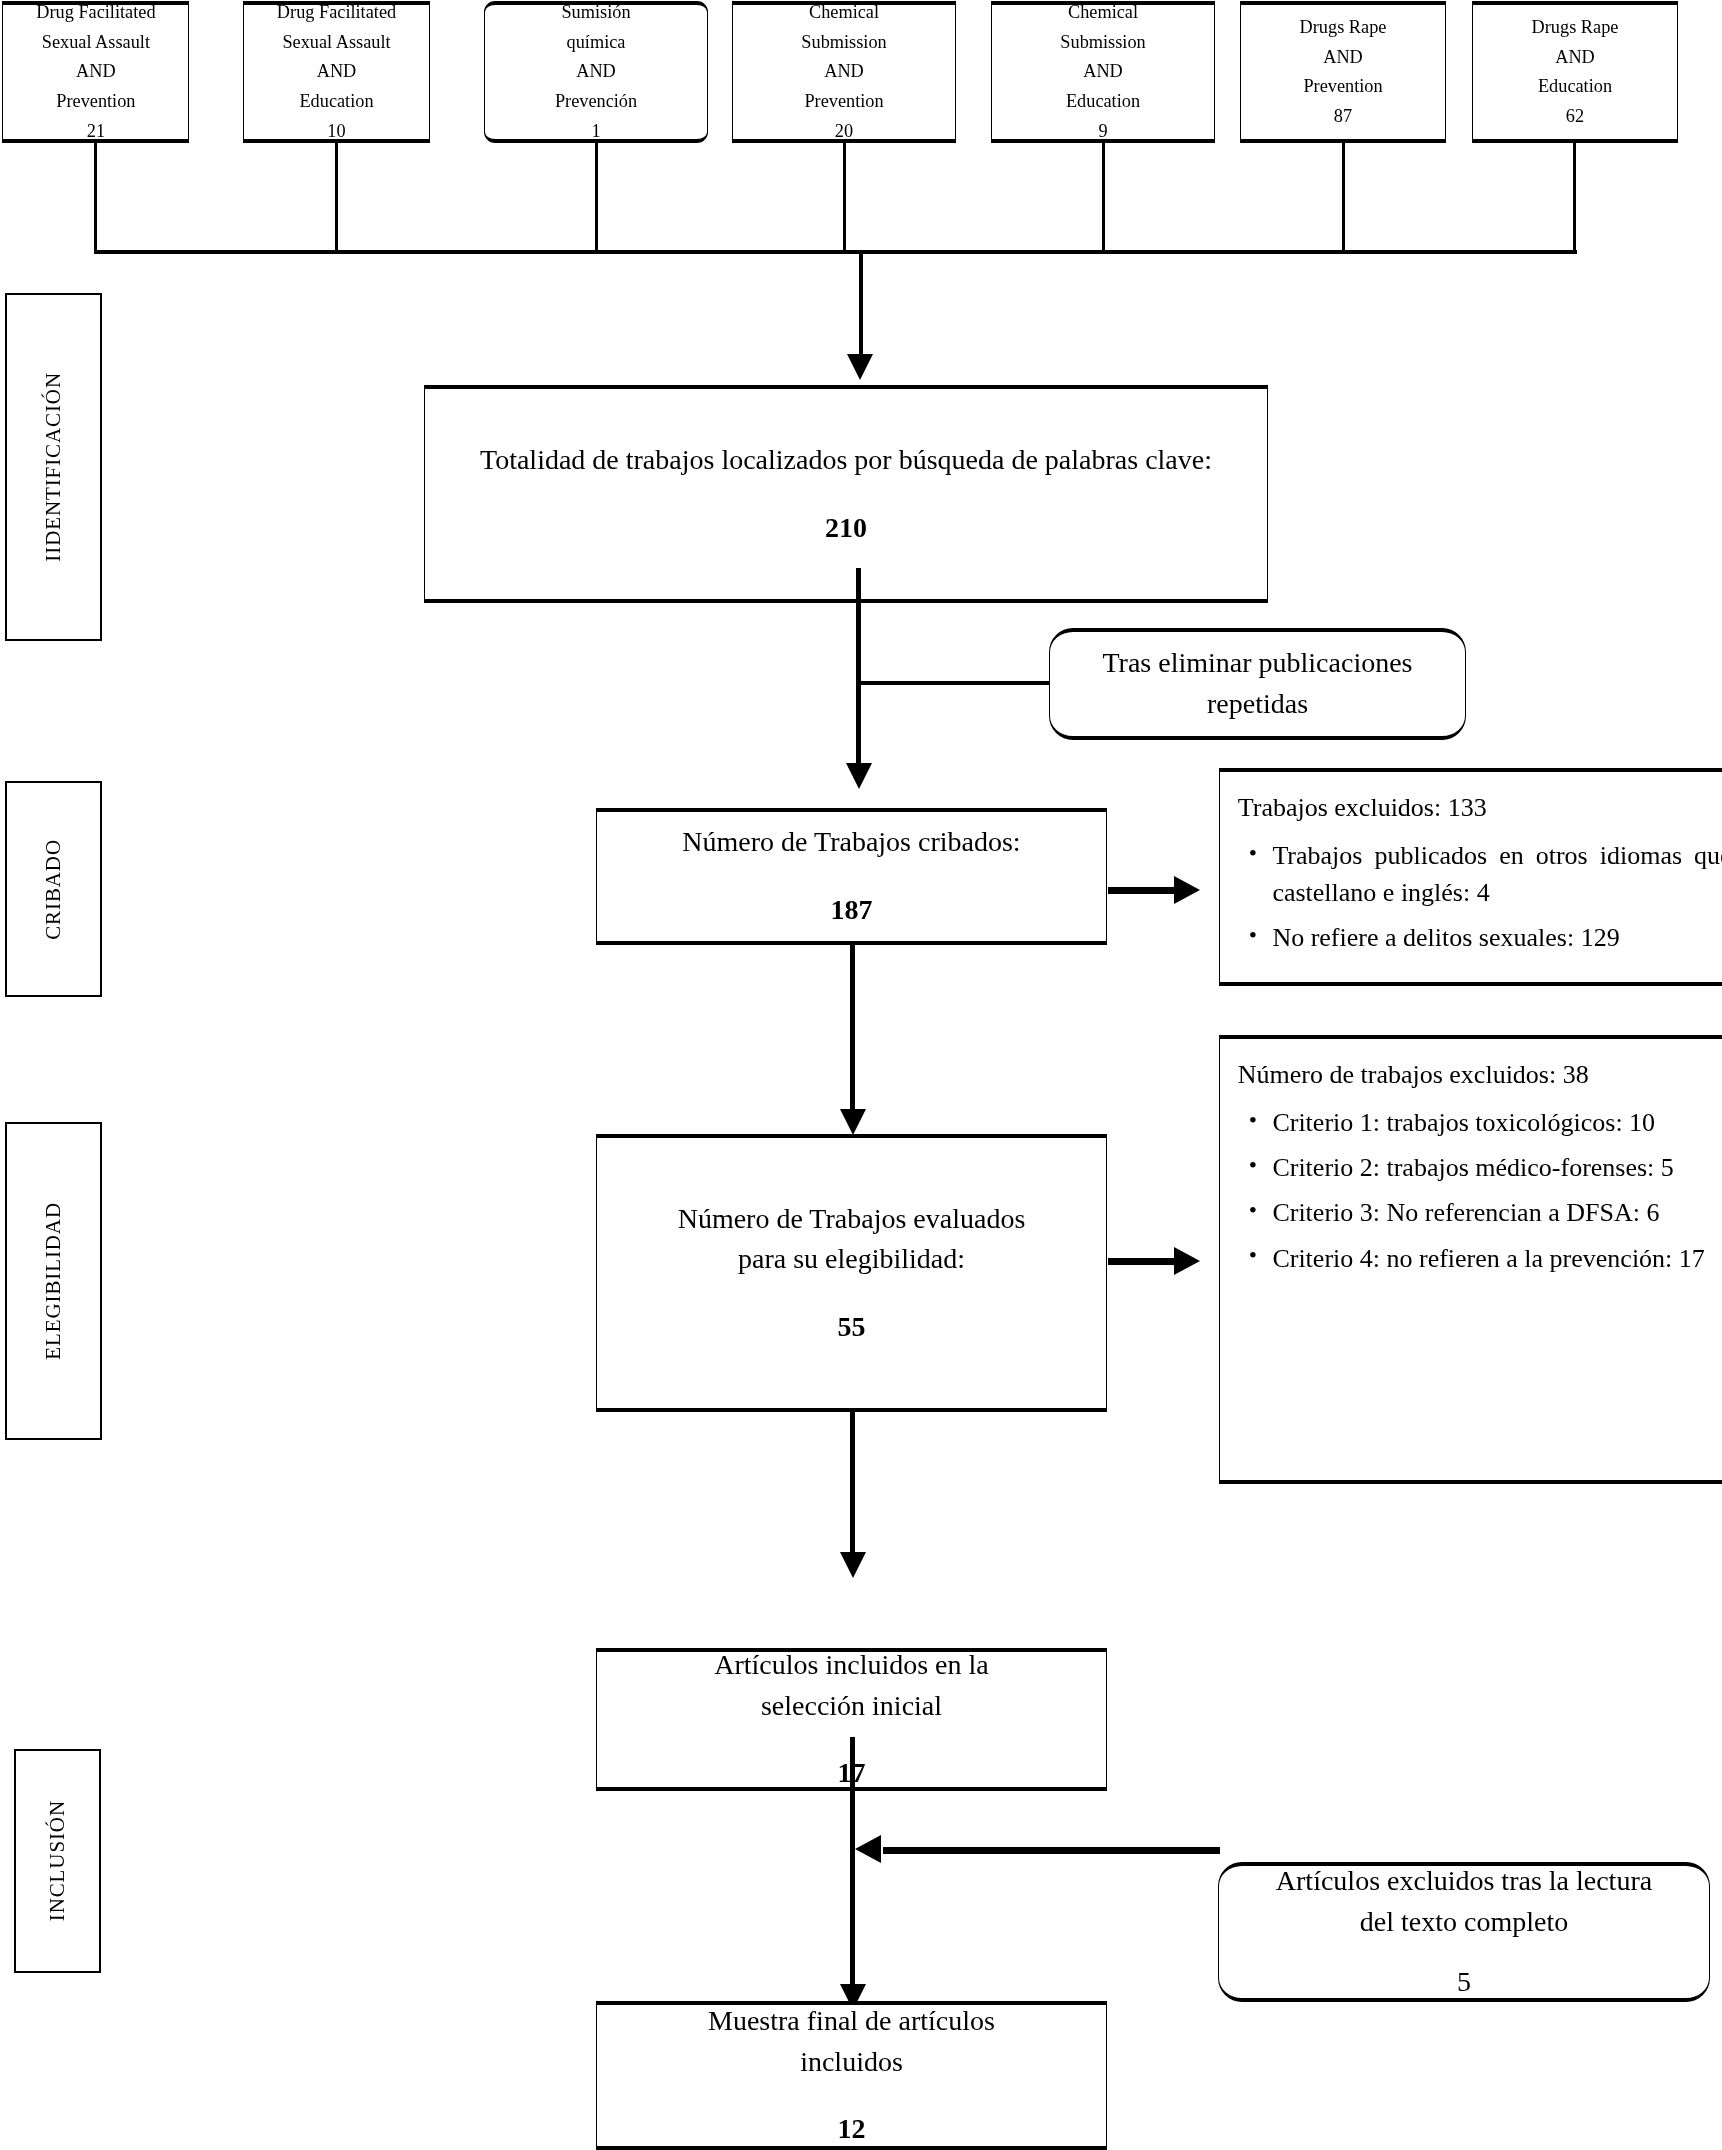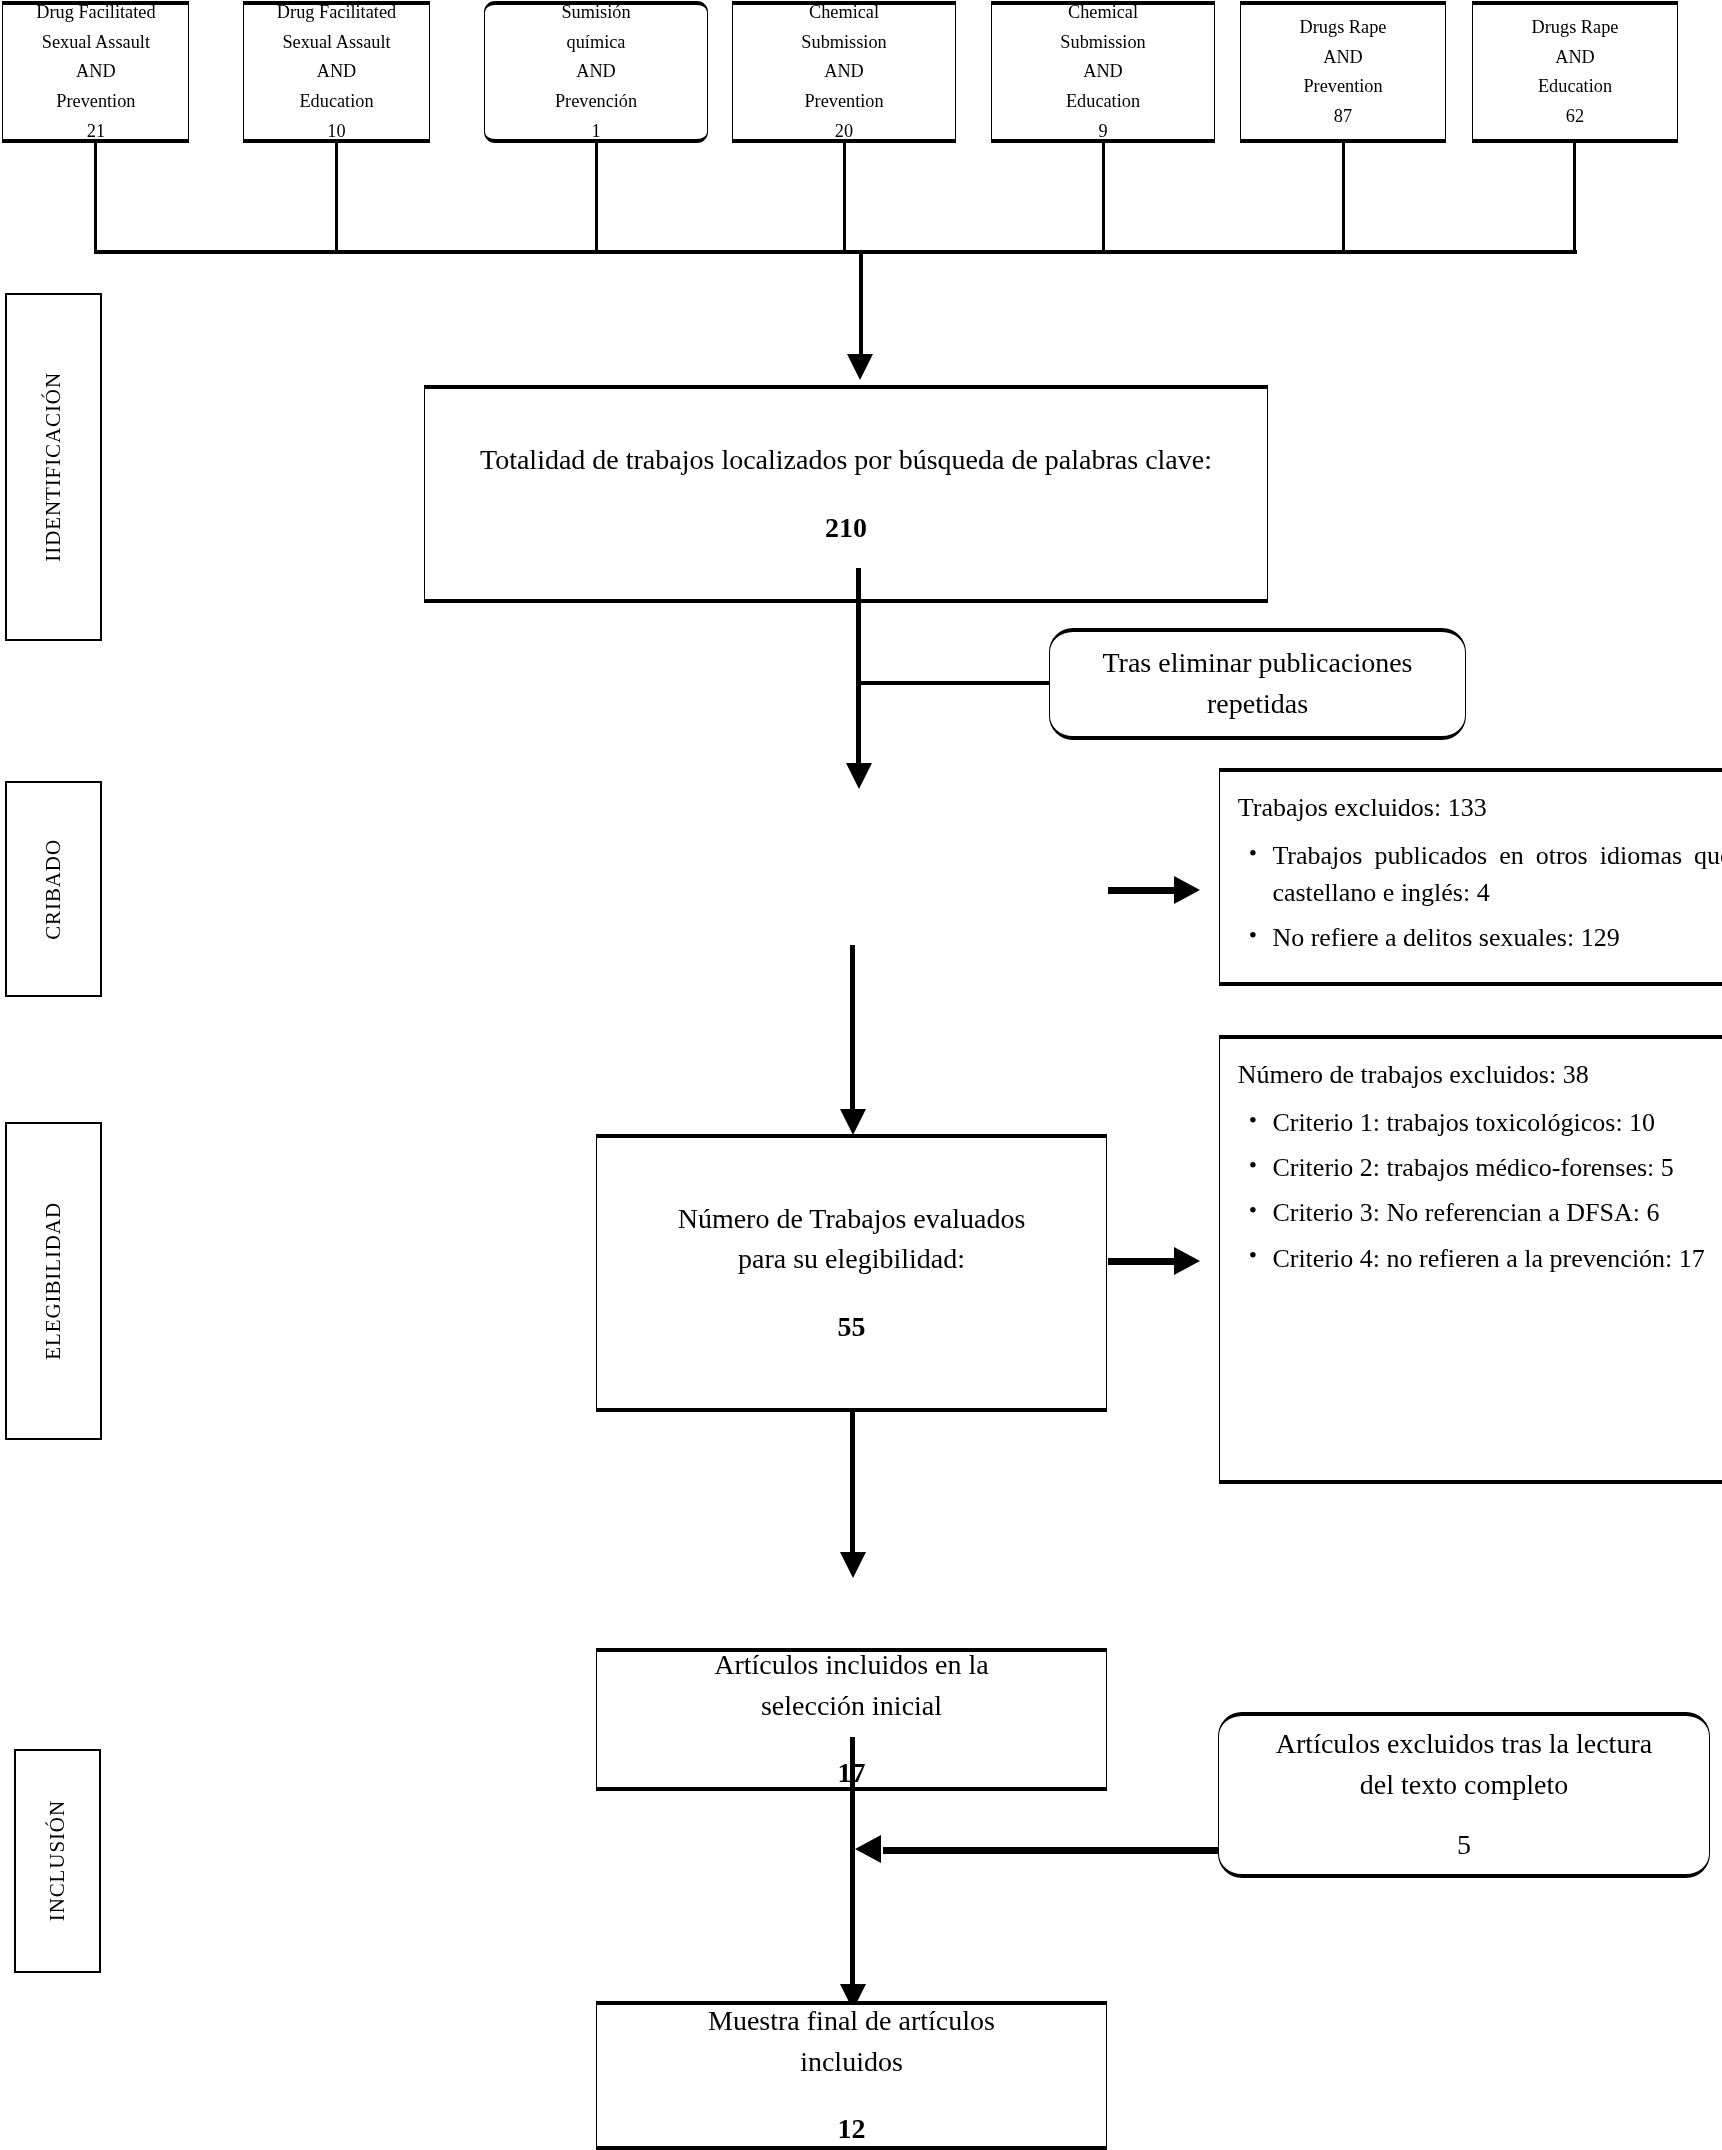--- a/index.html
+++ b/index.html
@@ -214,20 +214,24 @@
 
   <div class="vline" style="left:856px;top:568px;width:4.7px;height:201px;"></div>
   <div class="arrow-down" style="left:846px;top:763px;"></div>
   <div class="hline" style="left:856px;top:681px;width:195px;height:3.5px;"></div>
 
   <div class="box heavy note" style="left:1049px;top:628px;width:417px;height:112px;">
     <span class="ln">Tras eliminar publicaciones</span>
     <span class="ln">repetidas</span>
   </div>
 
+  <div class="box heavy main" style="left:596px;top:808px;width:511px;height:137px;">
+    <span class="title">Número de Trabajos cribados:</span>
+    <span class="num">187</span>
+  </div>
 
   <div class="hline" style="left:1108px;top:887px;width:69px;height:7px;"></div>
   <div class="arrow-right" style="left:1174px;top:876px;"></div>
 
   <div class="box heavy side" style="left:1181px;top:768px;width:529px;height:218px;">
     <span class="hdr">Trabajos excluidos: 133</span>
     <ul>
       <li class="just">
         <span>Trabajos publicados en otros idiomas que castellano e inglés: 4</span>
       </li>
@@ -275,21 +279,21 @@
     <span class="title">selección inicial</span>
     <span class="num">17</span>
   </div>
 
   <div class="vline" style="left:850px;top:1737px;width:4.7px;height:254px;"></div>
   <div class="arrow-down" style="left:840px;top:1984px;"></div>
 
   <div class="hline" style="left:883px;top:1847px;width:337px;height:7px;"></div>
   <div class="arrow-left" style="left:855px;top:1835px;"></div>
 
-  <div class="box heavy note" style="left:1218px;top:1712px;width:492px;height:166px;">
+  <div class="box heavy note" style="left:1218px;top:1862px;width:492px;height:140px;">
     <span class="ln">Artículos excluidos tras la lectura</span>
     <span class="ln">del texto completo</span>
     <span class="ln" style="margin-top:20px;">5</span>
   </div>
 
   <div class="box heavy main" style="left:596px;top:2001px;width:511px;height:149px;">
     <span class="title">Muestra final de artículos</span>
     <span class="title">incluidos</span>
     <span class="num">12</span>
   </div>

